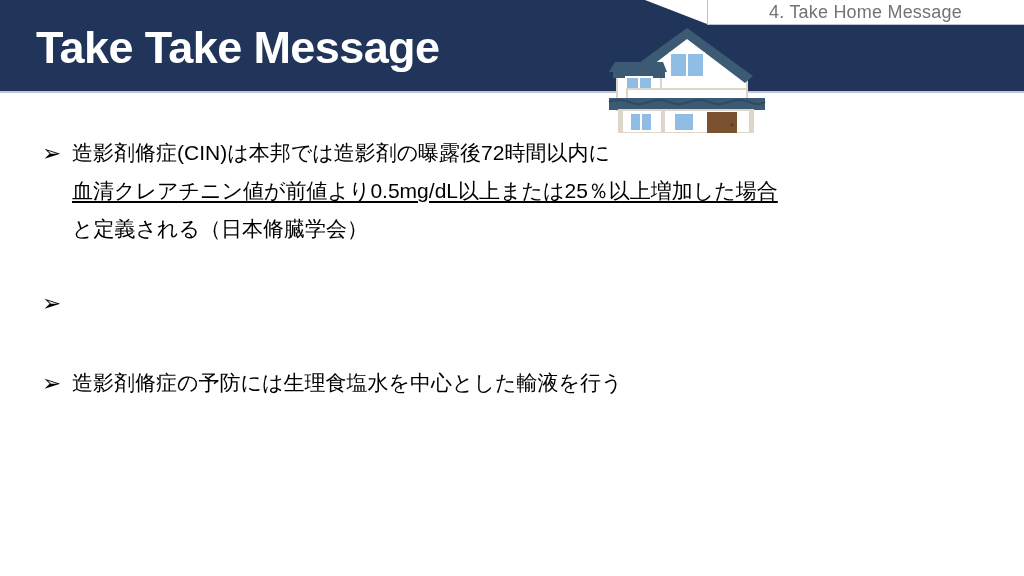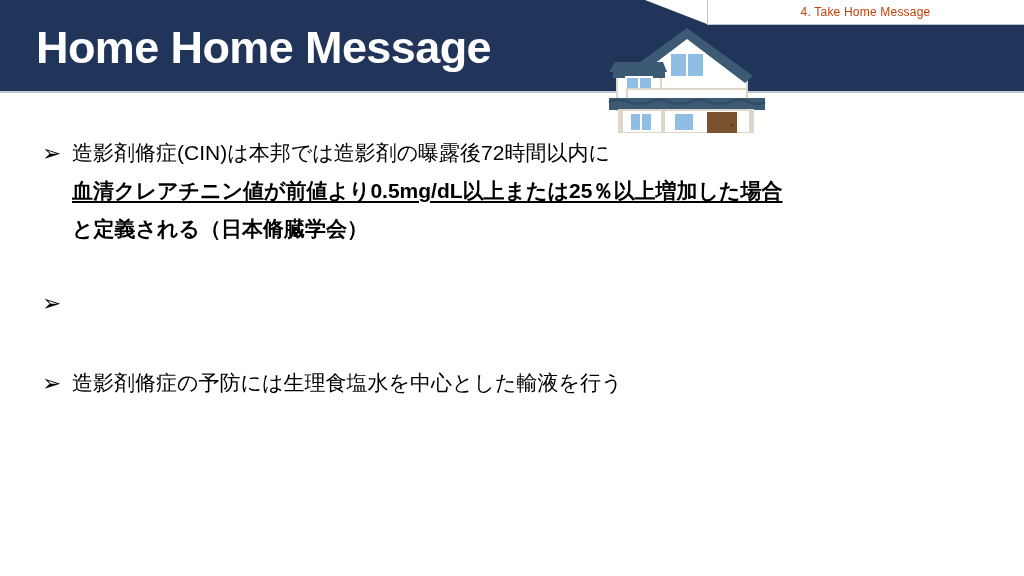--- a/index.html
+++ b/index.html
@@ -39,23 +39,23 @@
   }
   .header-strip .divider {
     position: absolute;
     left: 0;
     top: 0;
     bottom: 0;
     width: 1px;
     background: #b9c2d0;
   }
   .header-strip .label {
-    font-size: 12px;
+    font-size: 18px;
     letter-spacing: 0.2px;
-    color: #c2410c;
+    color: #737373;
     white-space: nowrap;
   }
 
   
   .banner {
     position: absolute;
     left: 0;
     top: 0;
     width: 1024px;
     height: 91px;
@@ -128,21 +128,20 @@
     text-align: left;
   }
   .line {
     font-size: 21px;
     line-height: 38px;
     color: #000000;
     white-space: nowrap;
   }
   .indent {
     padding-left: 30px;
-    font-weight: bold;
   }
   .underline {
     text-decoration: underline;
     text-underline-offset: 3px;
   }
   .gap-md { height: 36px; }
   .gap-lg { height: 42px; }
 </style>
 </head>
 <body>
@@ -150,21 +149,21 @@
 <div id="slide">
 
   <div class="header-strip">
     <div class="divider"></div>
     <span class="label">4. Take Home Message</span>
   </div>
 
   <div class="banner"></div>
   <div class="banner-underline"></div>
 
-  <div class="slide-title">Home Home Message</div>
+  <div class="slide-title">Take Take Message</div>
 
   <div class="house">
     <svg width="172" height="107" viewBox="0 0 172 107" xmlns="http://www.w3.org/2000/svg">
 
       <polygon points="86,6 146,50 146,66 26,66 26,50" fill="#ffffff" stroke="#ded7c9" stroke-width="2"></polygon>
 
       <polygon points="86,2 152,50 144,57 86,13 28,57 20,50" fill="#3c5a73"></polygon>
 
       <rect x="70" y="28" width="15" height="22" fill="#8fbde4"></rect>
       <rect x="87" y="28" width="15" height="22" fill="#8fbde4"></rect>

